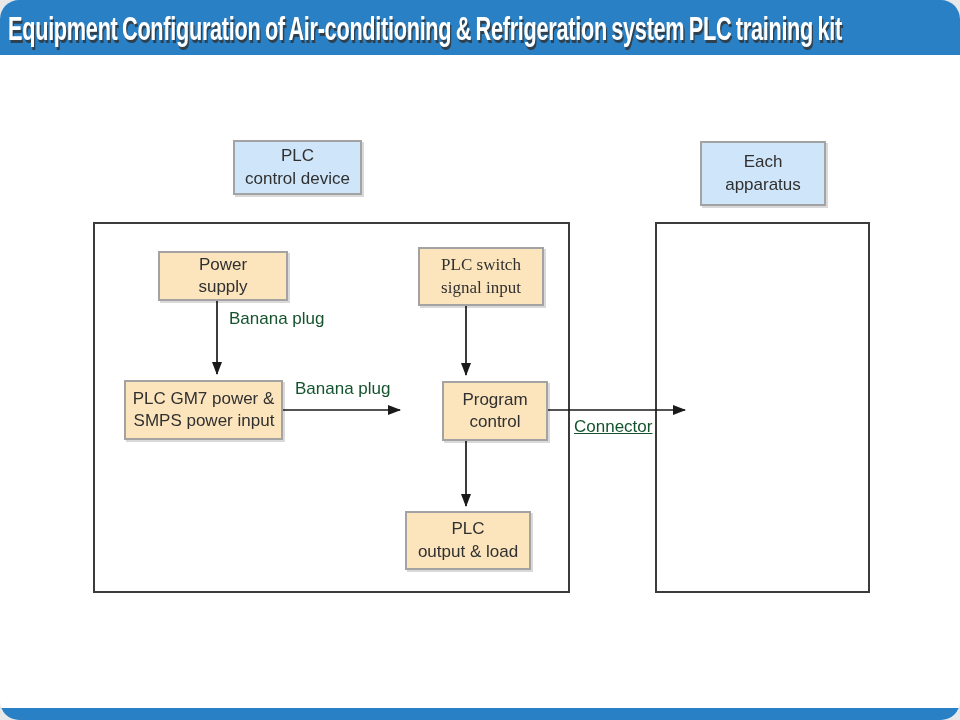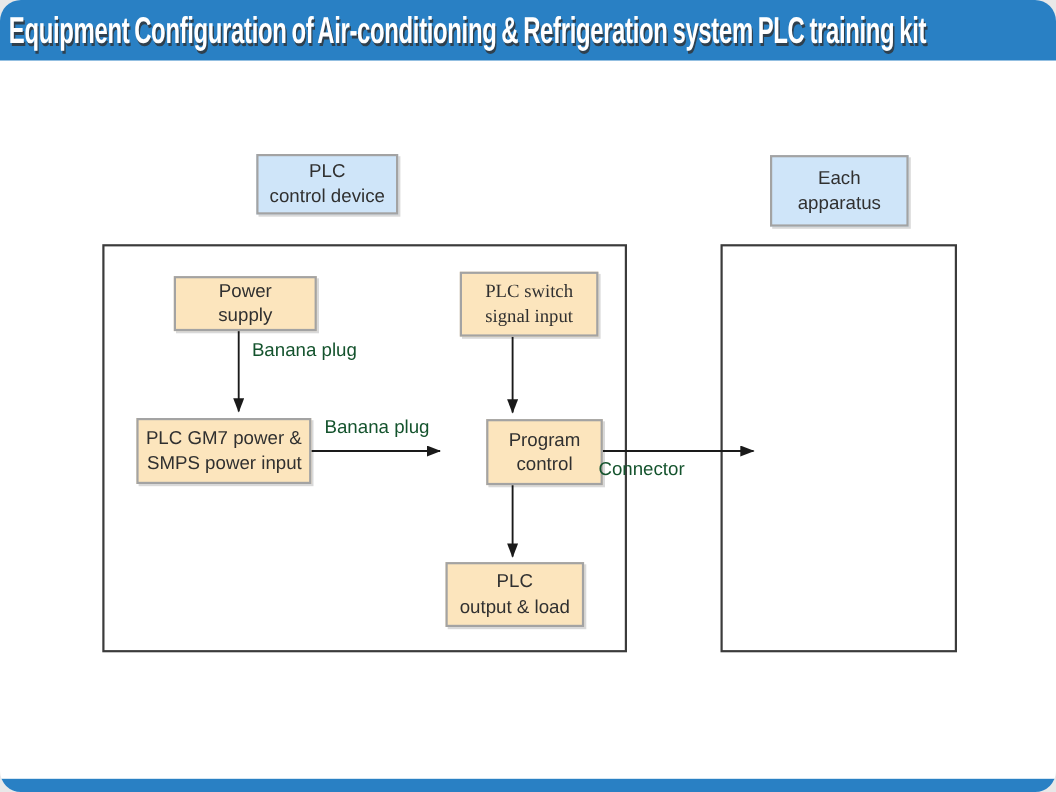--- a/index.html
+++ b/index.html
@@ -48,21 +48,21 @@
   .n-program       { left:402px; top:381px; width:106px; height:60px;margin-left:40px; }
   .n-plc-output    { left:405px; top:511px; width:126px; height:59px; }
   .n-transfer      { left:690px; top:366px; width:167px; height:91px; }
 
   
   .edge-label {
     position:absolute; font-size:17px; color:#14532d; white-space:nowrap; z-index:4;
   }
   .lbl-banana-top { left:229px; top:309px; }
   .lbl-banana-mid { left:295px; top:379px; }
-  .lbl-connector  { left:544px; top:417px; }
+  .lbl-connector  { left:574px; top:417px;text-decoration:underline; }
 </style>
 </head>
 <body>
 
 <div class="slide">
 
   <div class="topbar">
     <div class="slide-title">Equipment Configuration of Air-conditioning &amp; Refrigeration system PLC training kit</div>
   </div>
 

